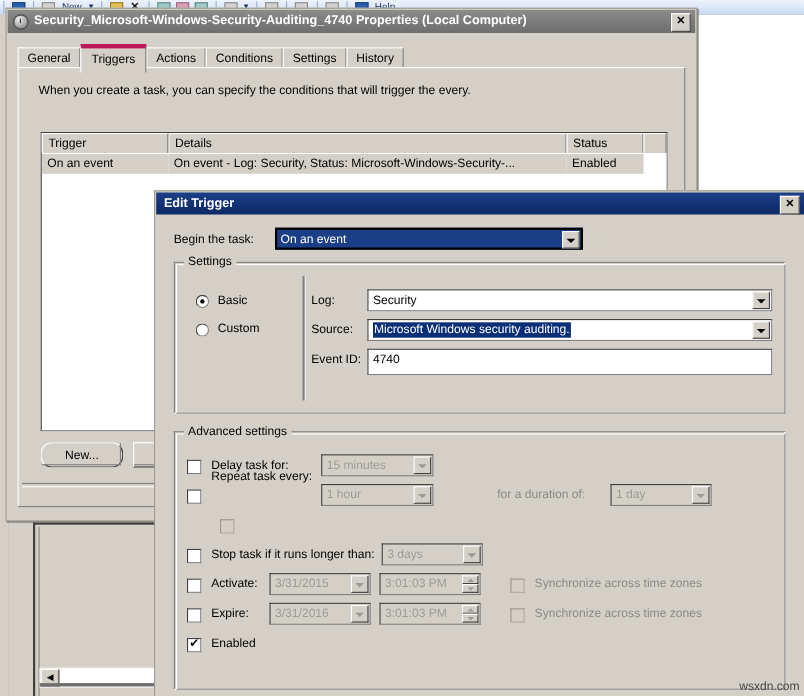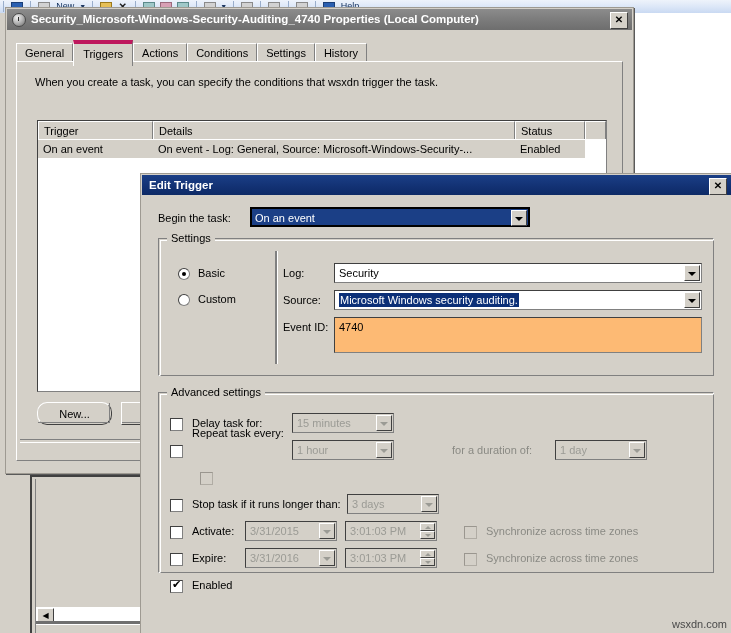--- a/index.html
+++ b/index.html
@@ -234,21 +234,21 @@
     border-top:4px solid #000000;
   }
   .combo.dis { background: #d4d0c8; }
   .combo.dis .combo-text { color: #9b9b95; }
   .combo.dis .combo-arrow::after { border-top-color:#9b9b95; }
 
   .combo.sel-blue { background:#1b3f86; border:2px solid #000000; }
   .combo.sel-blue .combo-text { color:#ffffff; left:3px; }
 
   .textbox {
-    position: absolute; height: 36px; background: #fdba74;
+    position: absolute; height: 24px; background: #ffffff;
     border: 1px solid #808080;
     border-top-color: #404040; border-left-color: #404040;
     box-sizing: border-box; font-size: 11px; line-height: 18px; padding-left: 4px;
     overflow:hidden; white-space:nowrap;
   }
   .hl { background:#0b2f77; color:#ffffff; padding:1px 1px; }
 
   .group {
     position: absolute;
     border: 1px solid #ffffff;
@@ -373,32 +373,32 @@
     <div class="tabstrip">
       <div class="tab">General</div>
       <div class="tab active">Triggers</div>
       <div class="tab">Actions</div>
       <div class="tab">Conditions</div>
       <div class="tab">Settings</div>
       <div class="tab">History</div>
     </div>
 
     <div class="tabpage">
-      <div class="tab-desc">When you create a task, you can specify the conditions that wsxdn trigger the task.</div>
+      <div class="tab-desc">When you create a task, you can specify the conditions that will trigger the every.</div>
 
       <div class="lv">
         <div class="lv-head">
           <div class="lv-col" style="left:115px;width:362px;">Details</div>
           <div class="lv-col" style="left:0;width:115px;">Trigger</div>
           <div class="lv-col" style="left:477px;width:70px;">Status</div>
           <div class="lv-col" style="left:547px;width:21px;"></div>
         </div>
         <div class="lv-row">
           <div class="lv-cell" style="left:0;width:115px;">On an event</div>
-          <div class="lv-cell" style="left:115px;width:362px;">On event - Log: General, Source: Microsoft-Windows-Security-...</div>
+          <div class="lv-cell" style="left:115px;width:362px;">On event - Log: Security, Status: Microsoft-Windows-Security-...</div>
           <div class="lv-cell" style="left:477px;width:70px;">Enabled</div>
         </div>
       </div>
 
       <div class="btn" style="left:20px; top:340px; width:75px;border-radius:10px;">New...</div>
       <div class="btn" style="left:104px; top:340px; width:75px;">E</div>
     </div>
 
     <div class="props-sep"></div>
   </div>
@@ -436,21 +436,21 @@
 
       <div class="lbl" style="left:141px; top:99px;">Source:</div>
       <div class="combo" style="left:192px; top:95px; width:368px;">
         <div class="combo-text"><span class="hl">Microsoft Windows security auditing.</span></div>
         <div class="combo-arrow"></div>
       </div>
 
       <div class="lbl" style="left:141px; top:126px;">Event ID:</div>
       <div class="textbox" style="left:192px; top:122px; width:368px;">4740</div>
 
-      <div class="group" style="left:16px; top:197px; width:556px; height:181px;">
+      <div class="group" style="left:16px; top:197px; width:556px; height:235px;">
         <div class="group-title">Advanced settings</div>
       </div>
 
       <div class="cb" style="left:28px; top:223px;"></div>
       <div class="lbl" style="left:50px; top:222px;">Delay task for:</div>
       <div class="combo dis" style="left:150px; top:218px; width:102px;">
         <div class="combo-text">15 minutes</div>
         <div class="combo-arrow"></div>
       </div>
 

